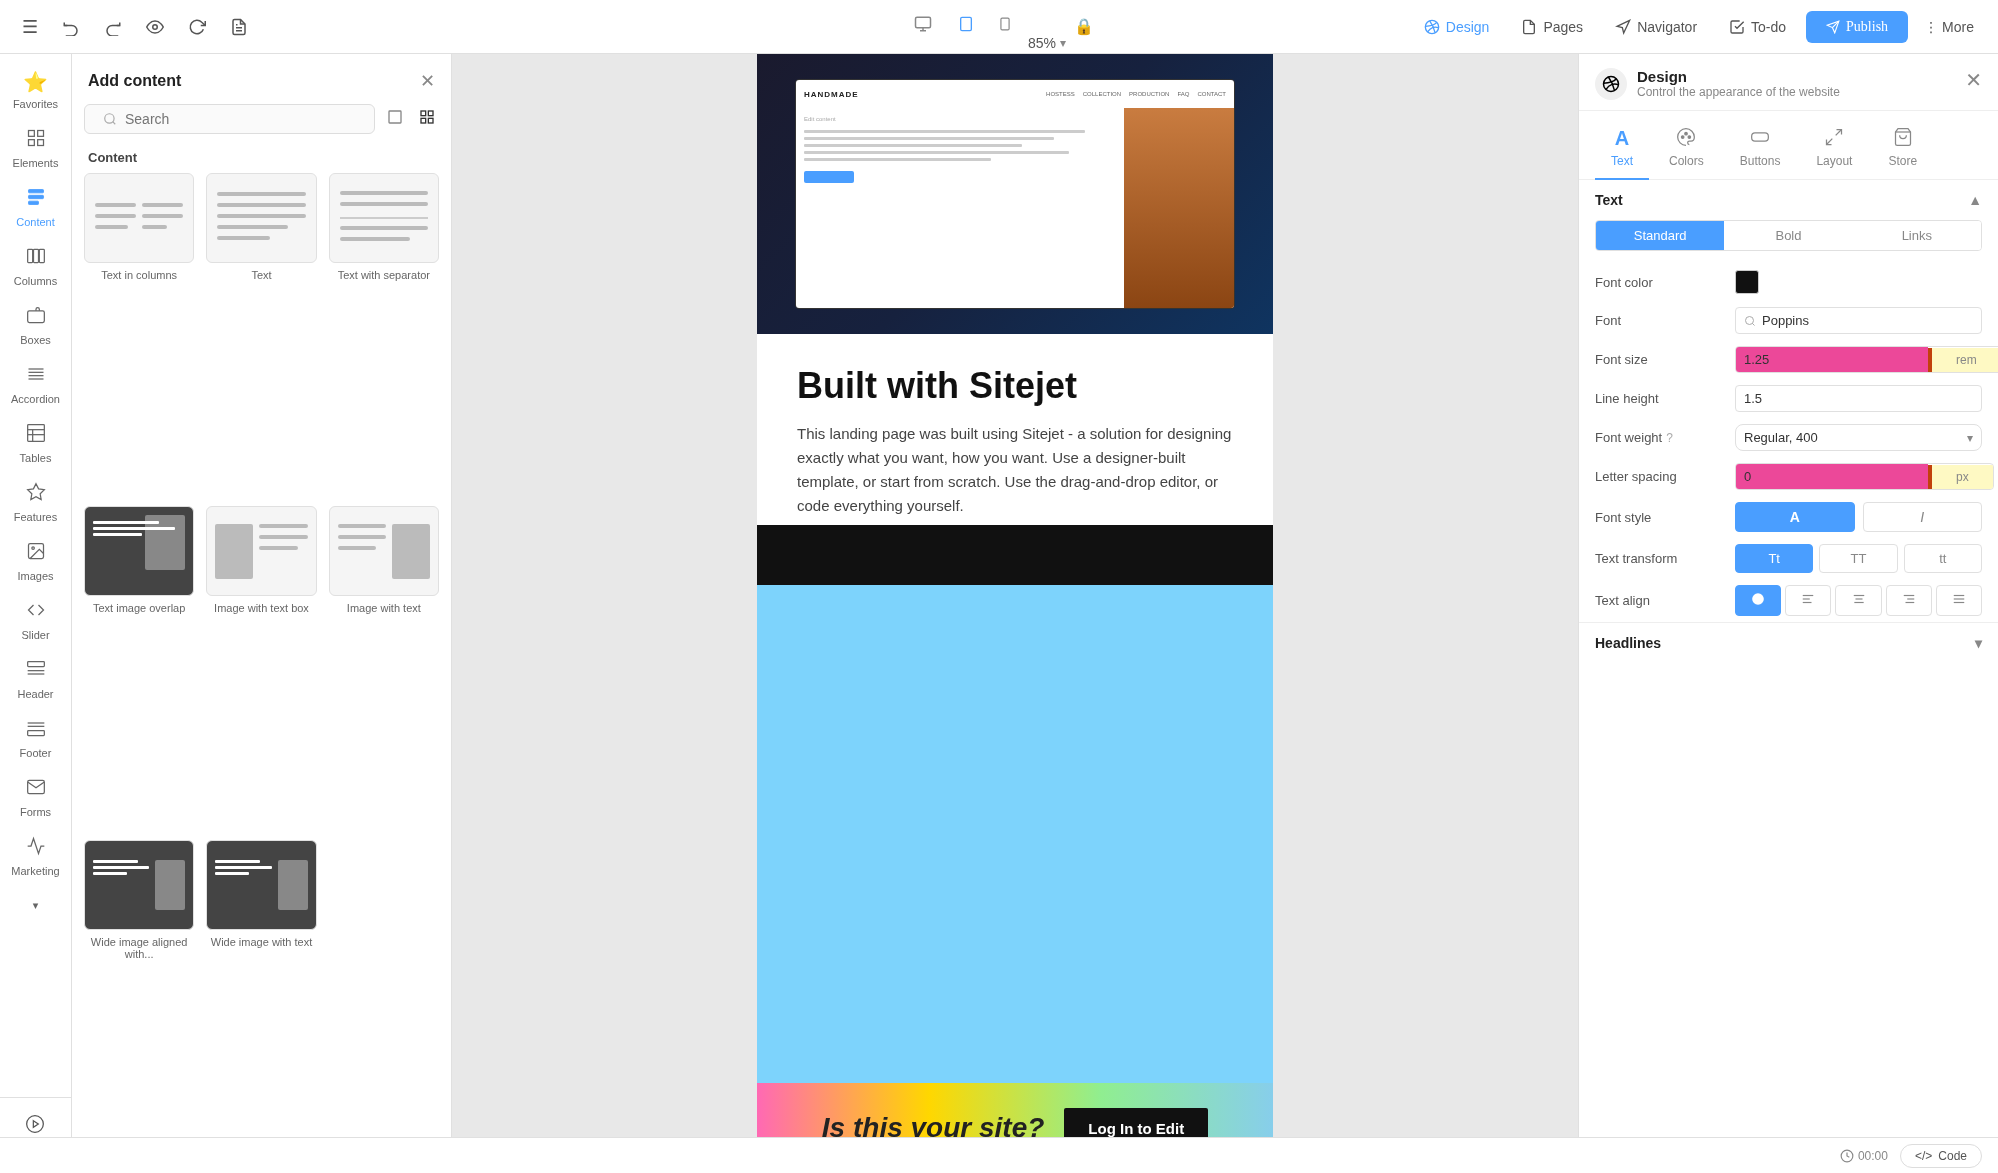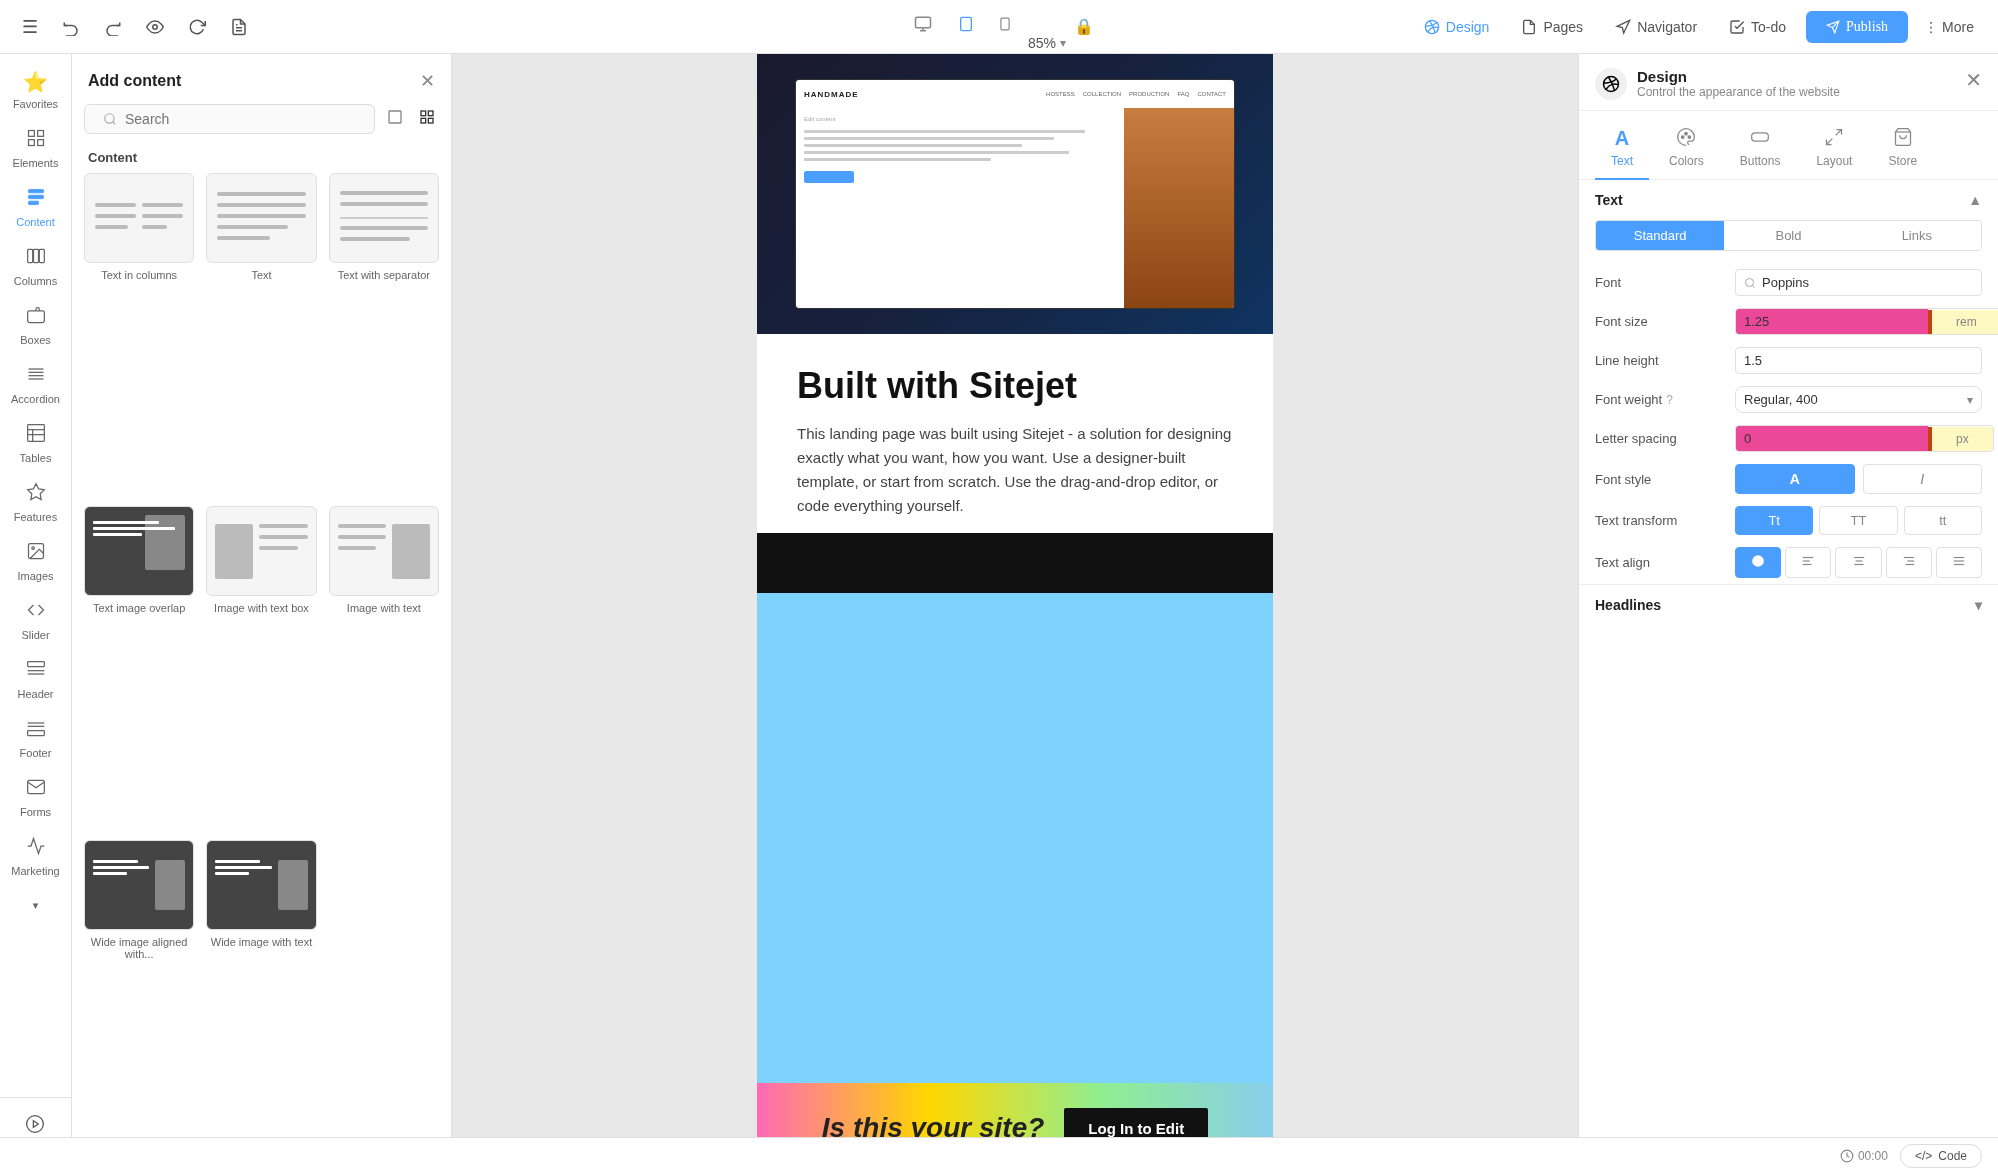--- a/index.html
+++ b/index.html
@@ -165,21 +165,21 @@
       display: flex;
       align-items: center;
       padding: 0 8px;
       gap: 8px;
       font-size: 8px;
       color: #333;
     }
     .preview-screen-logo { font-weight: 700; font-size: 8px; letter-spacing: 1px; color: #222; }
     .preview-screen-nav { display: flex; gap: 8px; margin-left: auto; font-size: 6px; color: #666; }
     .canvas-hero {
-      padding: 32px 40px 15px;
+      padding: 32px 40px 7px;
       background: #fff;
     }
     .canvas-hero h1 { font-size: 36px; font-weight: 800; color: #111; margin-bottom: 16px; line-height: 1.1; }
     .canvas-hero p { font-size: 15px; color: #444; line-height: 1.6; }
     .canvas-footer-bar {
       position: absolute;
       bottom: 0;
       left: 0;
       right: 0;
       height: 90px;
@@ -942,20 +942,26 @@
       <span>Text</span>
       <span class="section-chevron">▲</span>
     </div>
 
     <div class="style-toggle">
       <button class="style-toggle-btn active">Standard</button>
       <button class="style-toggle-btn">Bold</button>
       <button class="style-toggle-btn">Links</button>
     </div>
 
+    <div class="prop-row">
+      <span class="prop-label">Font color</span>
+      <div class="prop-value">
+        <div class="color-swatch" style="background:#111;"></div>
+      </div>
+    </div>
 
     <div class="prop-row">
       <span class="prop-label">Font</span>
       <div class="prop-value">
         <div class="font-search-input">
           <svg width="12" height="12" viewBox="0 0 24 24" fill="none" stroke="#aaa" stroke-width="2">
               <circle cx="11" cy="11" r="8"></circle>
               <line x1="21" y1="21" x2="16.65" y2="16.65"></line>
             </svg>
           <span>Poppins</span>

